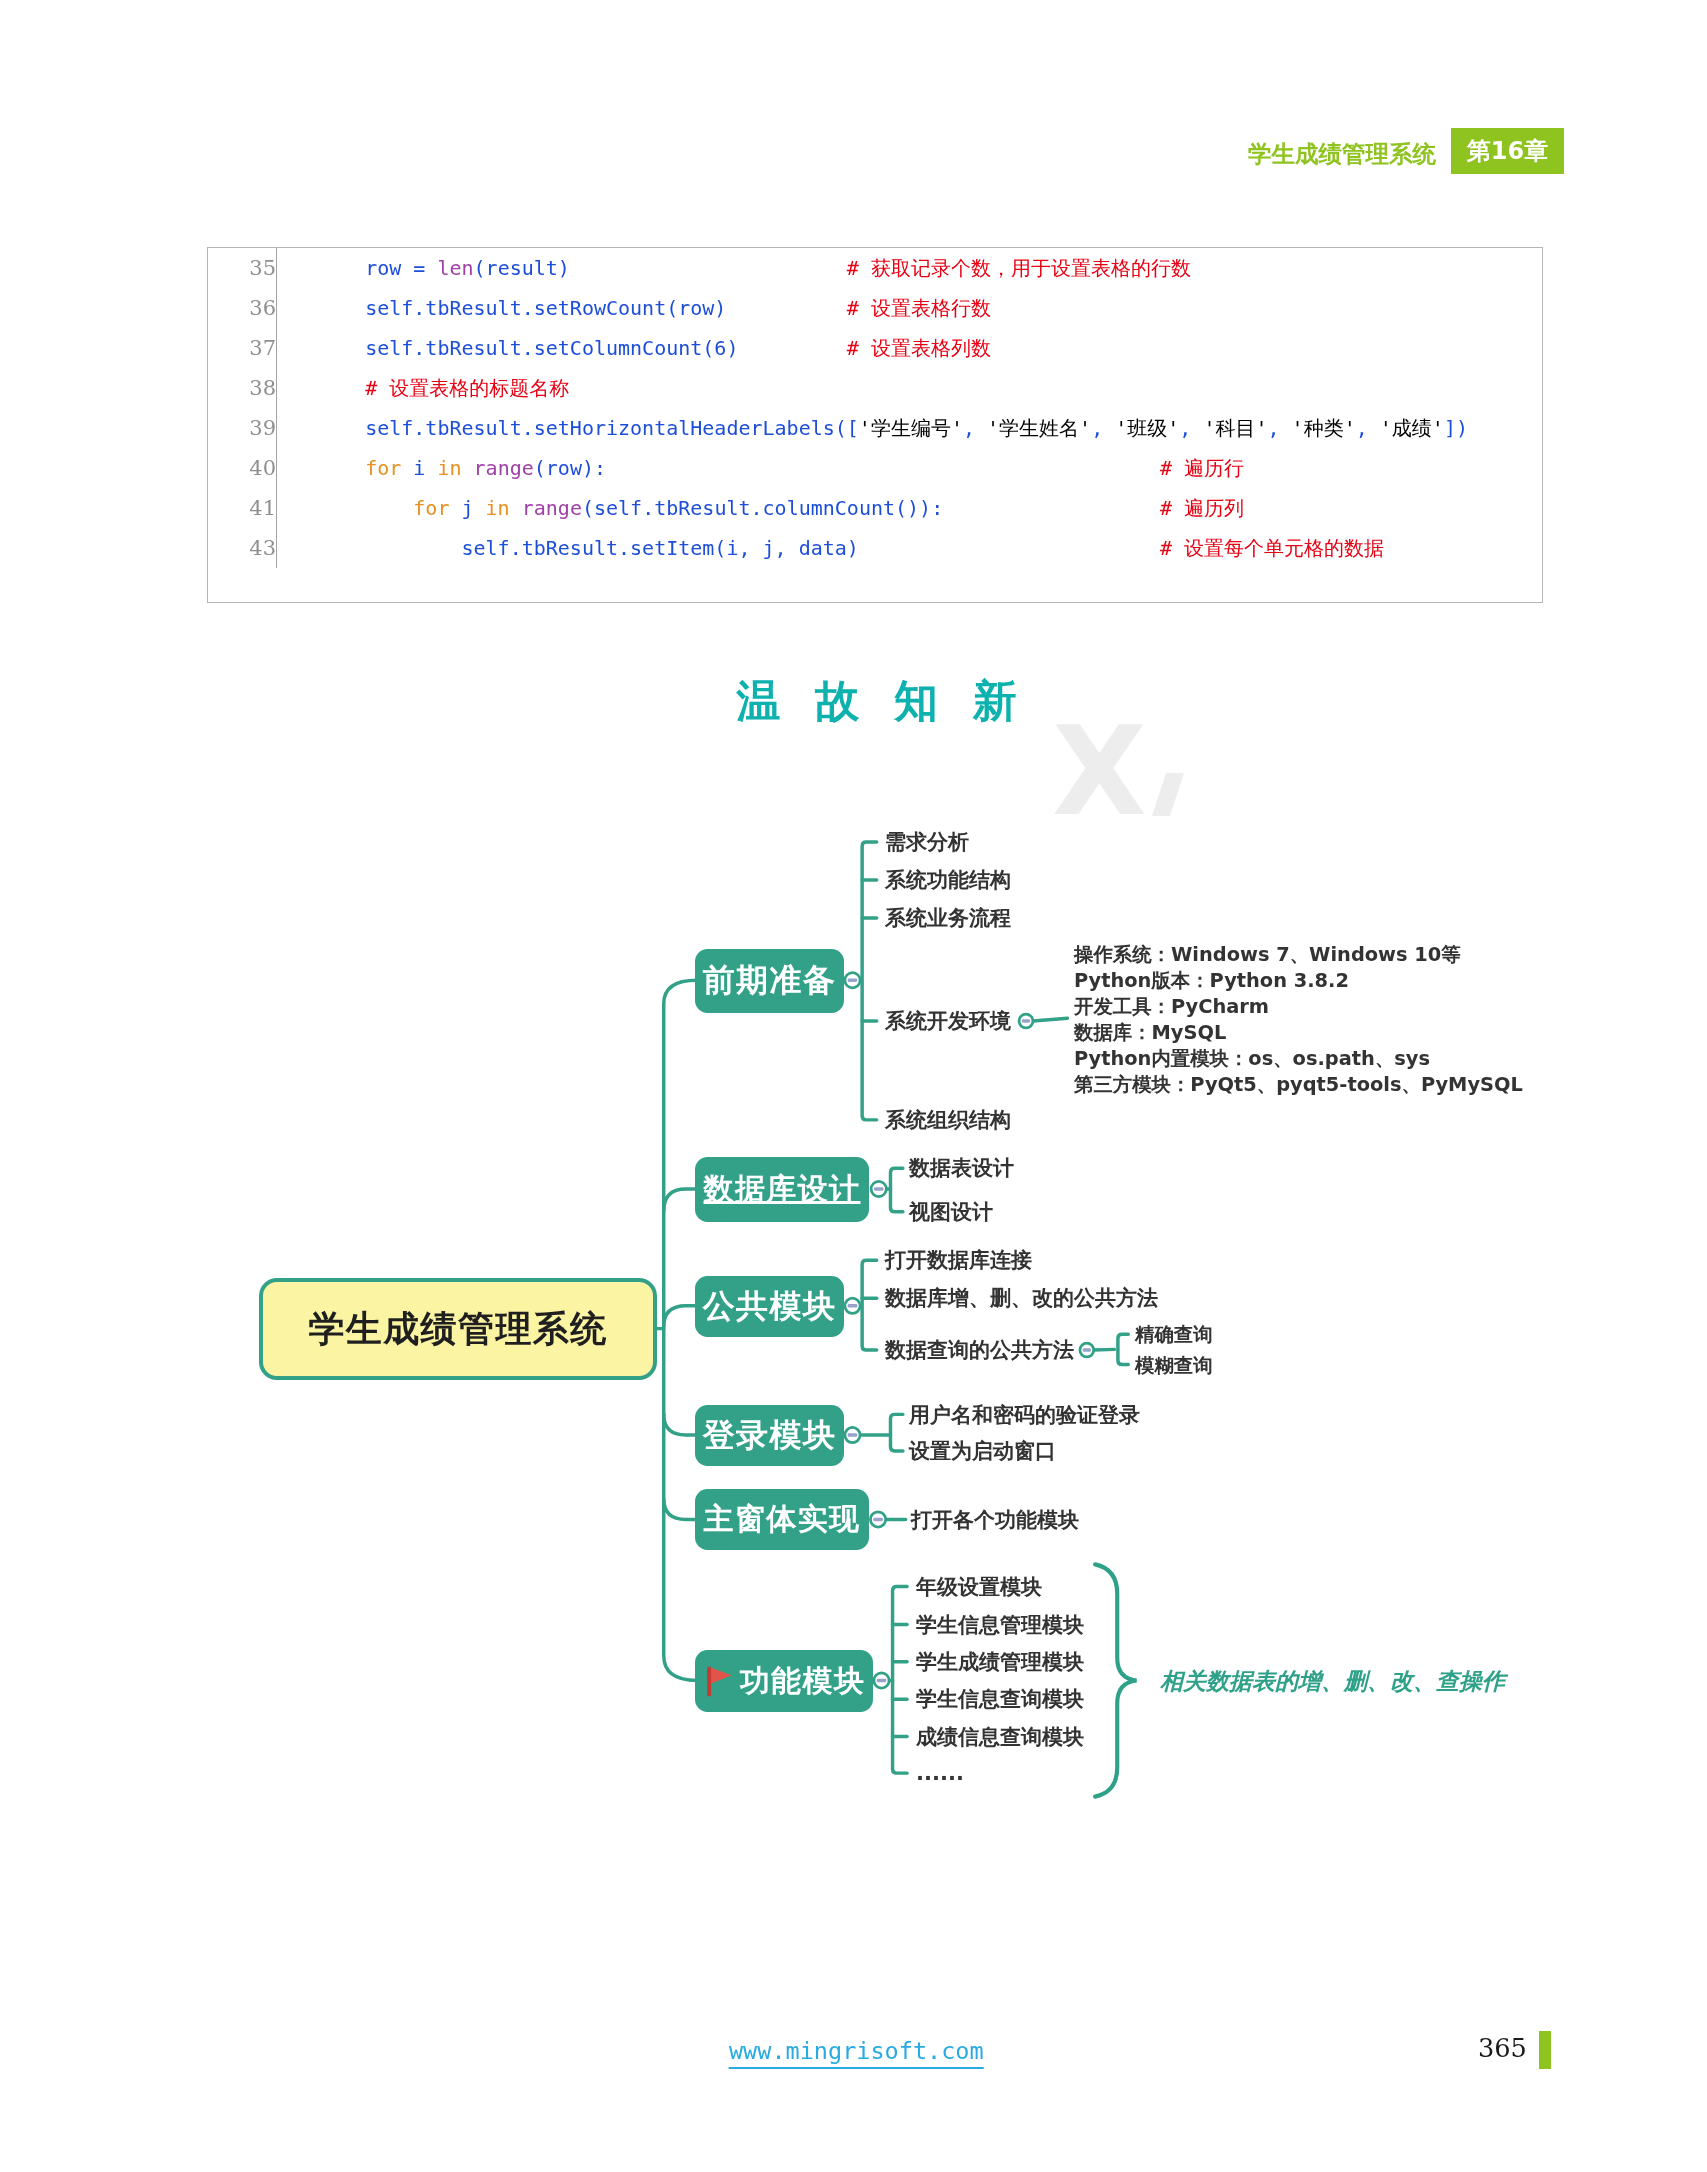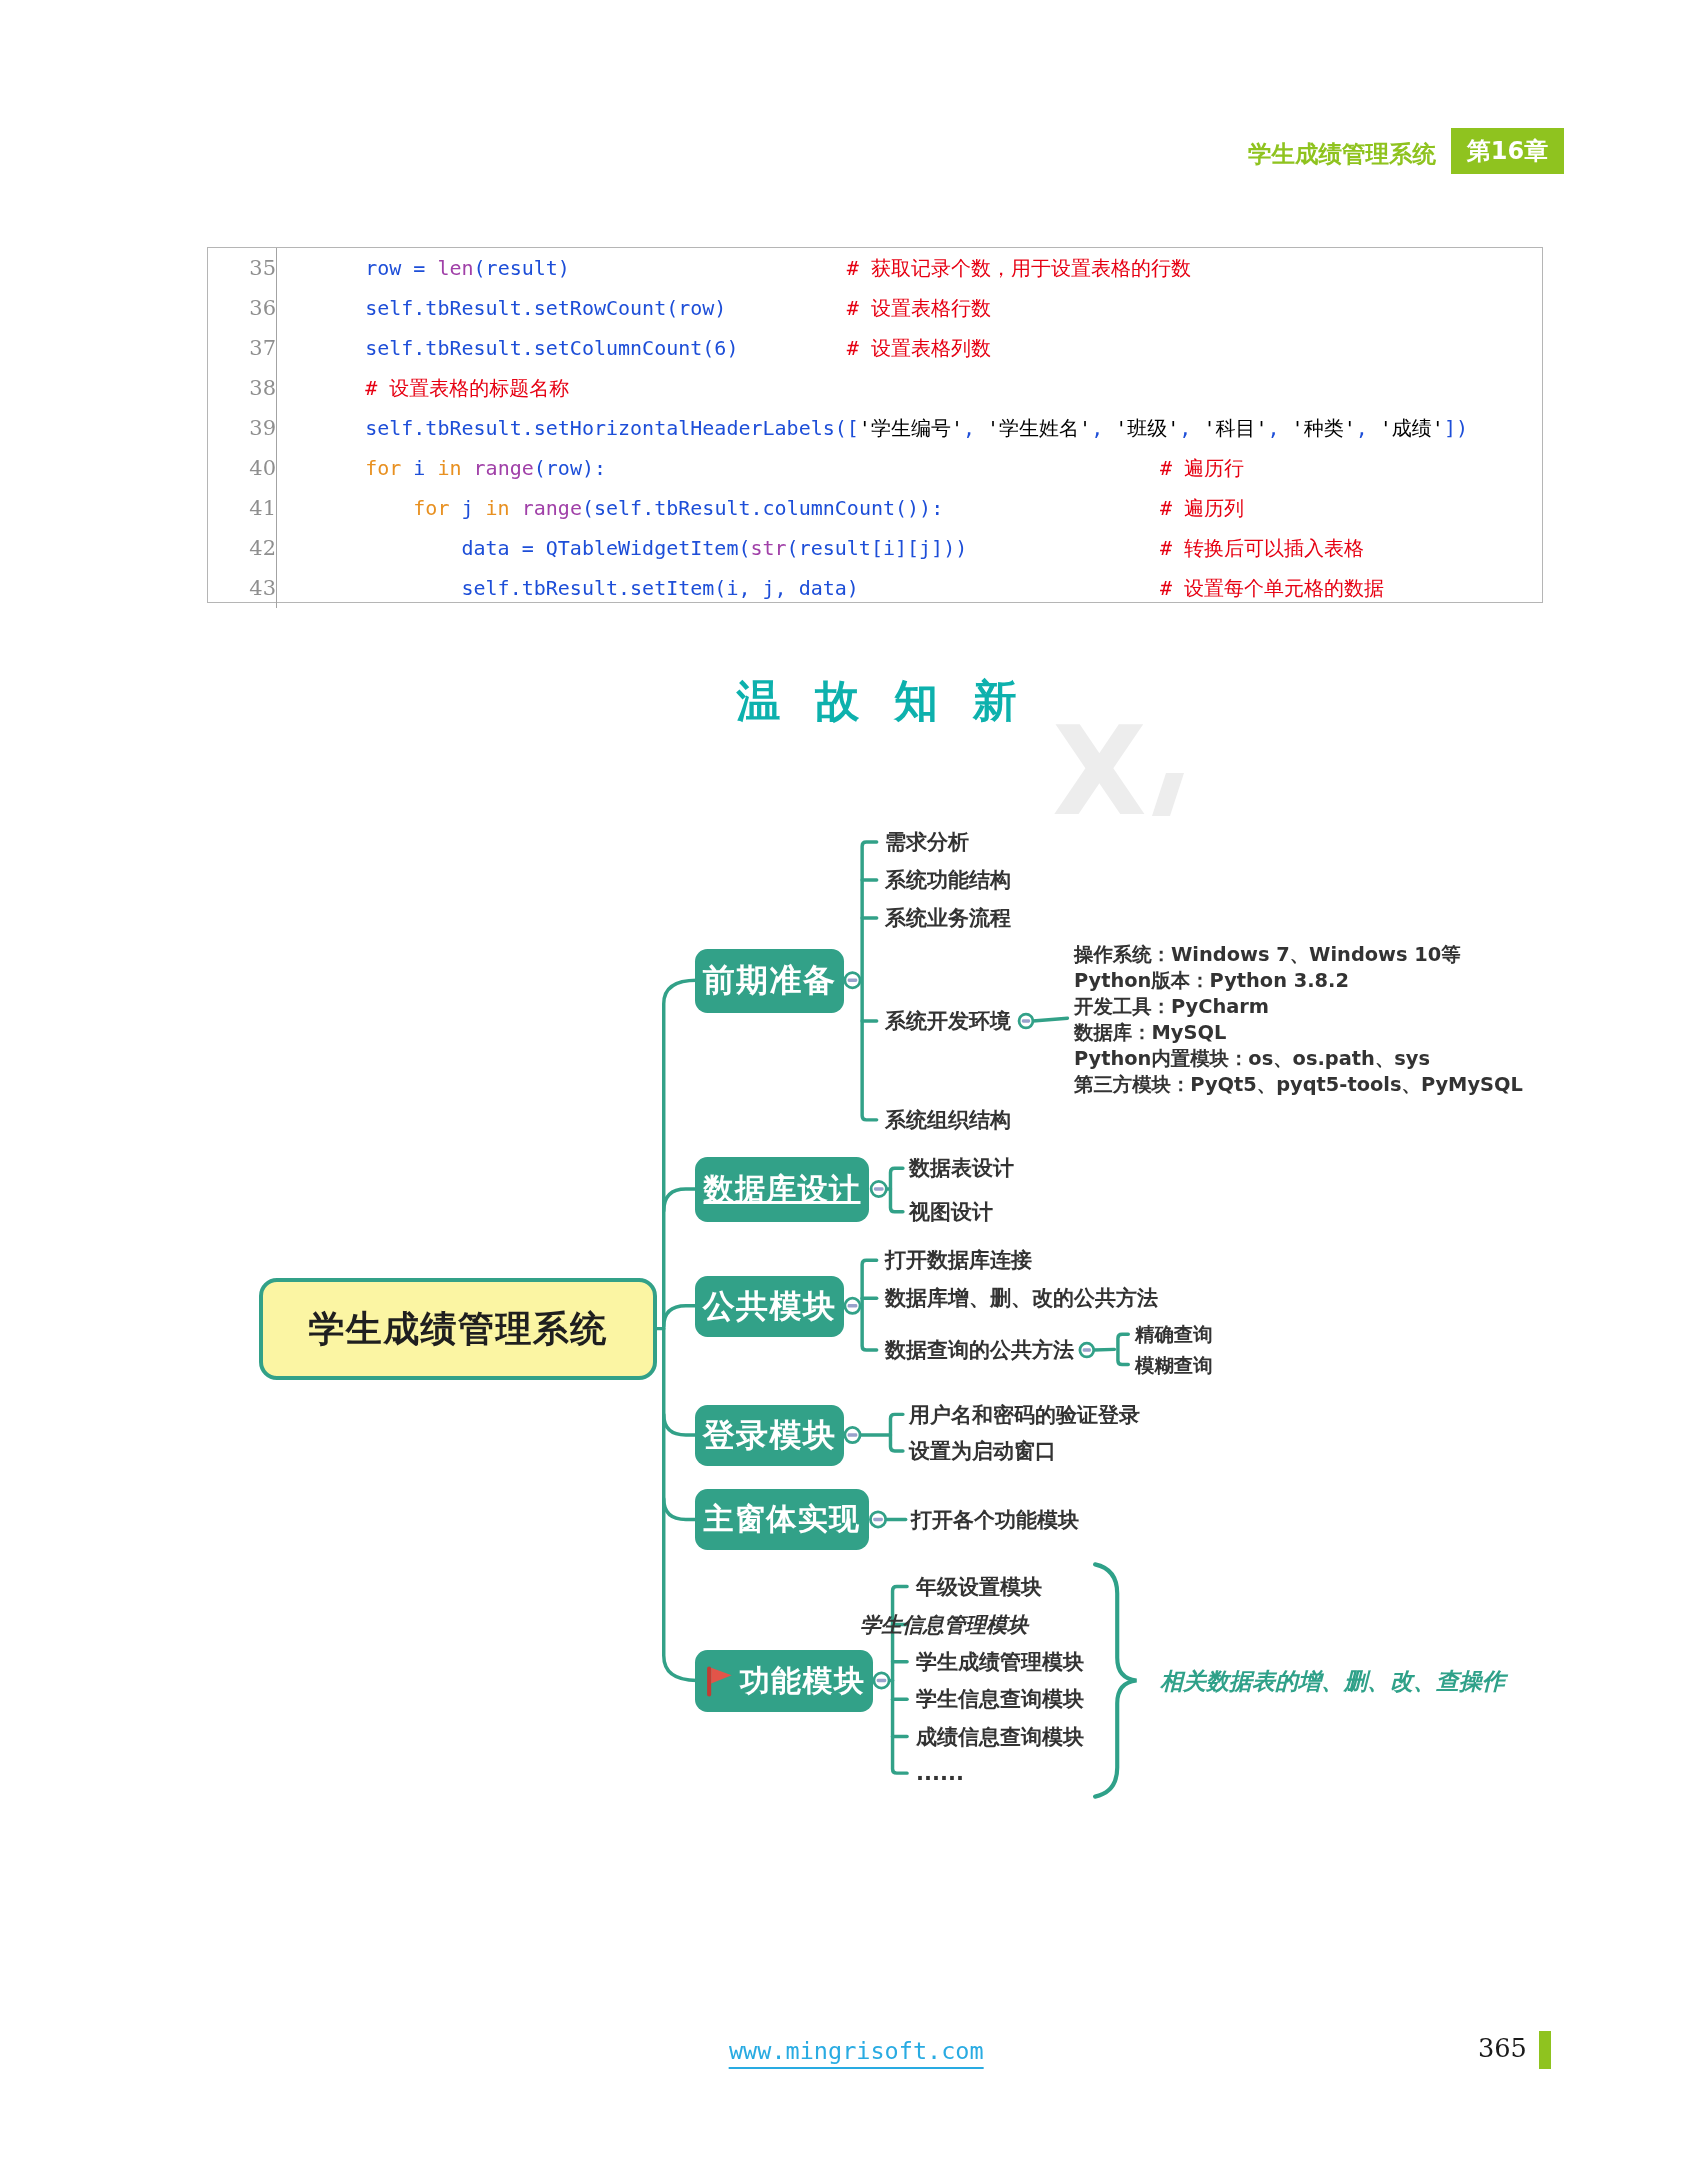--- a/index.html
+++ b/index.html
@@ -92,24 +92,20 @@
           <span class="ln">39</span>
           <span class="cd"><span class="sg-p">    self.tbResult.setHorizontalHeaderLabels([</span><span class="sg-s">'学生编号'</span><span class="sg-p">, </span><span class="sg-s">'学生姓名'</span><span class="sg-p">, </span><span class="sg-s">'班级'</span><span class="sg-p">, </span><span class="sg-s">'科目'</span><span class="sg-p">, </span><span class="sg-s">'种类'</span><span class="sg-p">, </span><span class="sg-s">'成绩'</span><span class="sg-p">])</span></span>
         </div>
         <div class="code-line">
           <span class="ln">40</span>
           <span class="cd"><span class="sg-p">    </span><span class="sg-k">for</span><span class="sg-p"> i </span><span class="sg-k">in</span><span class="sg-p"> </span><span class="sg-f">range</span><span class="sg-p">(row):</span><span class="sg-p">                                              </span><span class="sg-c"># 遍历行</span></span>
         </div>
         <div class="code-line">
           <span class="ln">41</span>
           <span class="cd"><span class="sg-p">        </span><span class="sg-k">for</span><span class="sg-p"> j </span><span class="sg-k">in</span><span class="sg-p"> </span><span class="sg-f">range</span><span class="sg-p">(self.tbResult.columnCount()):</span><span class="sg-p">                  </span><span class="sg-c"># 遍历列</span></span>
-        </div>
-        <div class="code-line">
-          <span class="ln">42</span>
-          <span class="cd"><span class="sg-p">            data = QTableWidgetItem(</span><span class="sg-f">str</span><span class="sg-p">(result[i][j]))</span><span class="sg-p">                </span><span class="sg-c"># 转换后可以插入表格</span></span>
         </div>
         <div class="code-line">
           <span class="ln">43</span>
           <span class="cd"><span class="sg-p">            self.tbResult.setItem(i, j, data)</span><span class="sg-p">                         </span><span class="sg-c"># 设置每个单元格的数据</span></span>
         </div>
       </div>
   </div>
 
   <div class="section-title">温 故 知 新</div>
   <div class="watermark-x">X</div>
@@ -209,21 +205,21 @@
   <div class="mm-child" style="left:885px;top:1350px;">数据查询的公共方法</div>
   <div class="mm-sub" style="left:1135px;top:1334px;">精确查询</div>
   <div class="mm-sub" style="left:1135px;top:1365px;">模糊查询</div>
 
   <div class="mm-child" style="left:909px;top:1415px;">用户名和密码的验证登录</div>
   <div class="mm-child" style="left:909px;top:1451px;">设置为启动窗口</div>
 
   <div class="mm-child" style="left:911px;top:1520px;">打开各个功能模块</div>
 
   <div class="mm-child" style="left:916px;top:1587px;">年级设置模块</div>
-  <div class="mm-child" style="left:860px;top:1625px;font-style:italic;">学生信息管理模块</div>
+  <div class="mm-child" style="left:916px;top:1625px;">学生信息管理模块</div>
   <div class="mm-child" style="left:916px;top:1662px;">学生成绩管理模块</div>
   <div class="mm-child" style="left:916px;top:1699px;">学生信息查询模块</div>
   <div class="mm-child" style="left:916px;top:1737px;">成绩信息查询模块</div>
   <div class="mm-child" style="left:916px;top:1773px;">......</div>
 
   <div class="mm-annotation">相关数据表的增、删、改、查操作</div>
 
   <a class="footer-url" href="#">www.mingrisoft.com</a>
   <div class="footer-page">365</div>
   <div class="footer-bar"></div>

